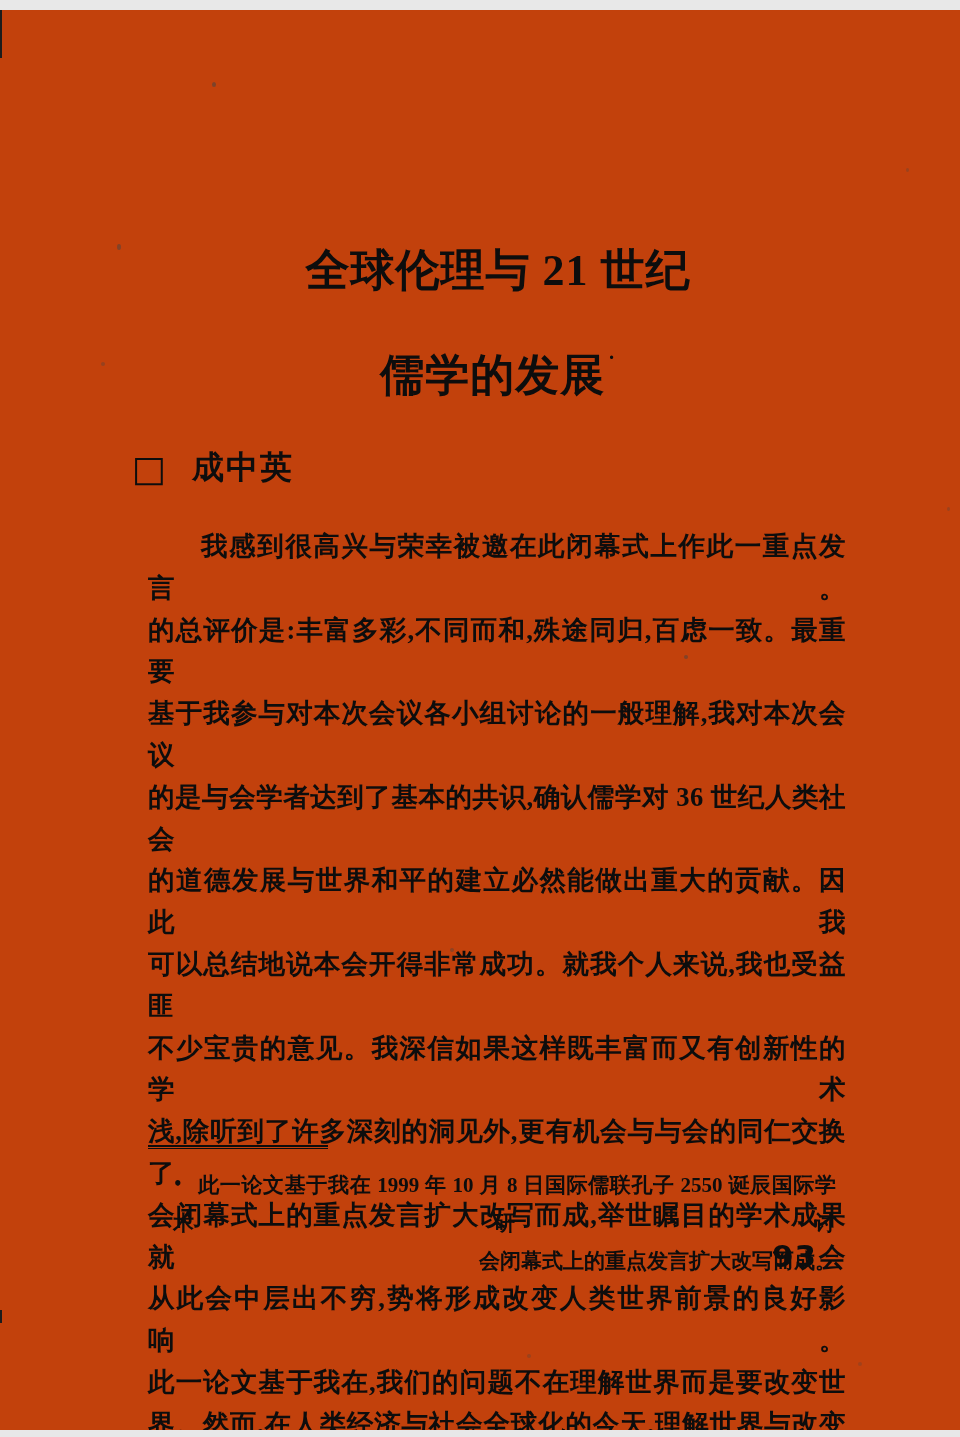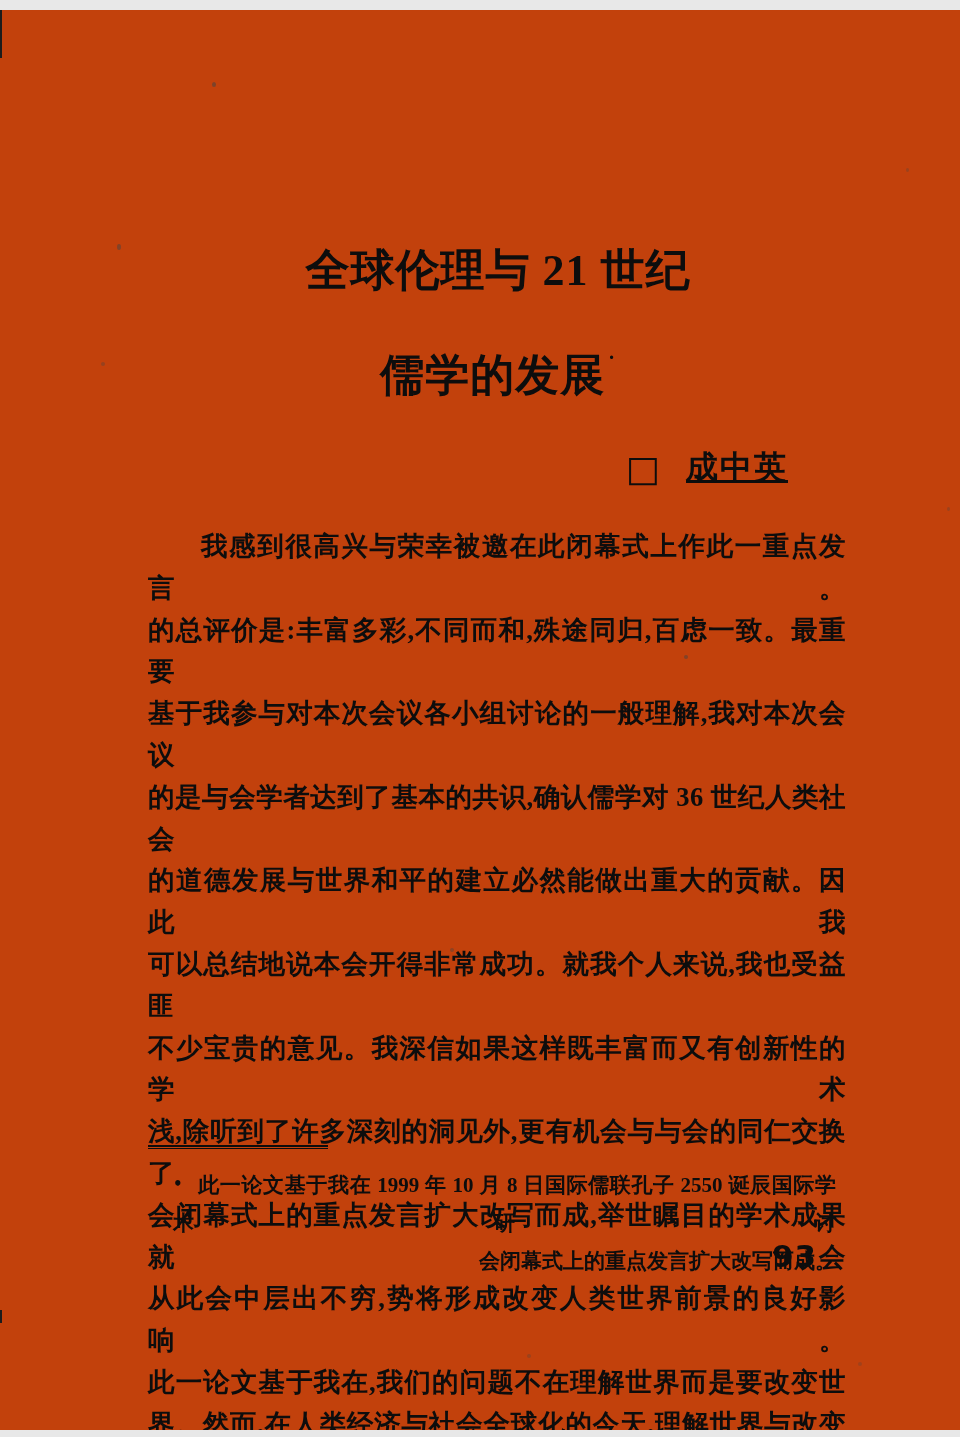--- a/index.html
+++ b/index.html
@@ -45,27 +45,26 @@
   .title-fn-marker {
     display: inline-block;
     font-size: 20px;
     vertical-align: 26px;
     margin-left: 3px;
     font-weight: bold;
   }
   
   .author {
     position: absolute;
-    left: 148px; top: 436px; width: 700px;
+    left: 132px; top: 436px; width: 700px;
     box-sizing: border-box;
     padding-right: 60px;
-    text-align: right;
+    text-align: left;
     font-size: 32px;
     font-weight: bold;
-    text-decoration: underline;
   }
   .author-box {
     display: inline-block;
     font-family: "DejaVu Sans", sans-serif;
     font-weight: normal;
     font-size: 36px;
     line-height: 1;
     vertical-align: -3px;
     margin-right: 26px;
   }

